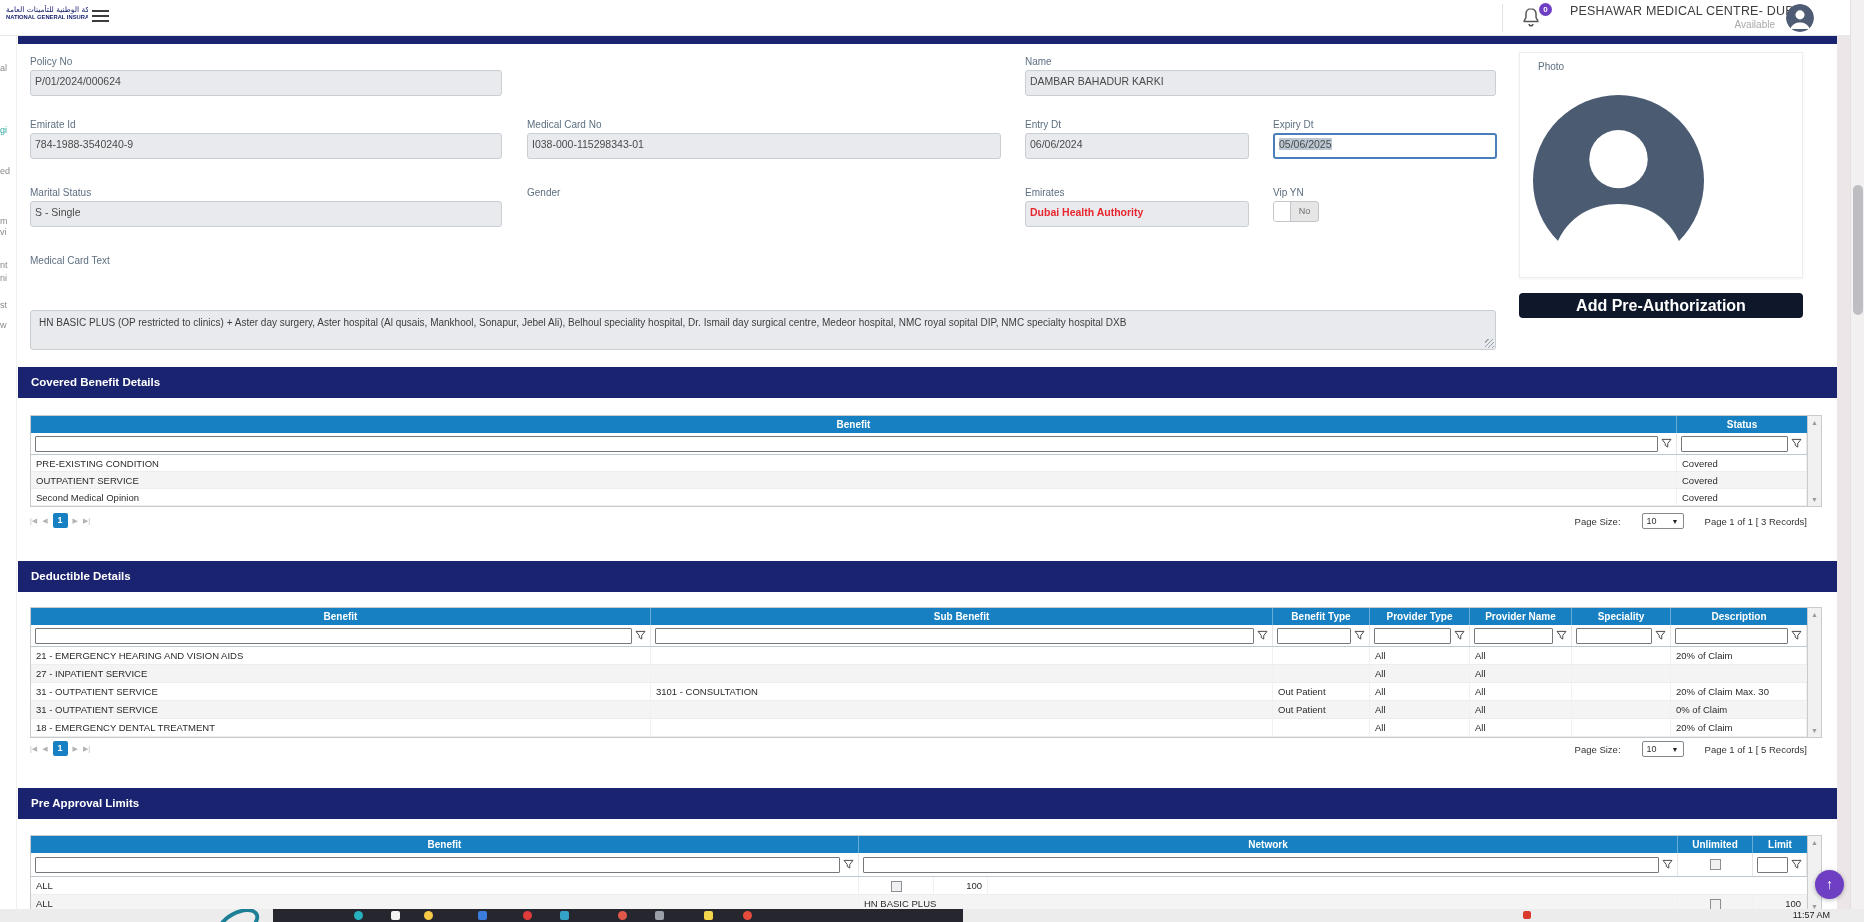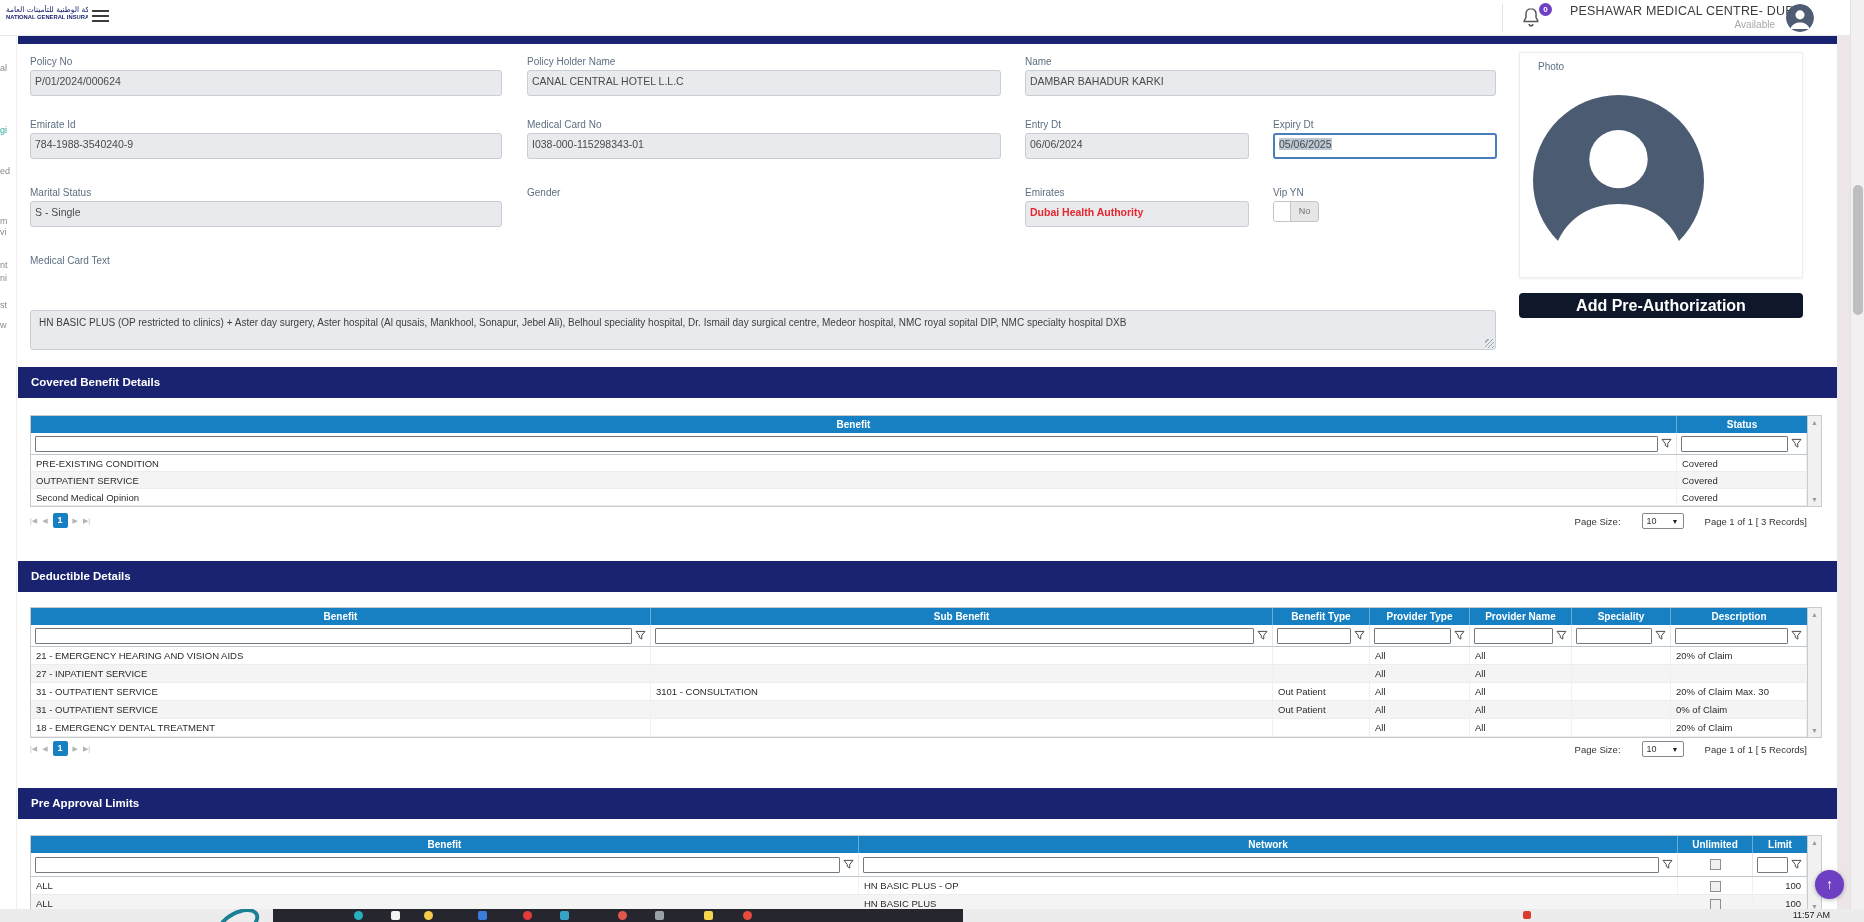--- a/index.html
+++ b/index.html
@@ -139,24 +139,20 @@
       <span class="frag" style="top: 284px; color: rgb(138, 138, 138);">w</span>
     </div>
 
   <div class="content">
     <div class="top-strip"></div>
 
     <div class="fld" style="left:12px;top:20px;width:472px">
       <div class="flabel">Policy No</div>
       <div class="fbox"><span>P/01/2024/000624</span></div>
     </div>
-    <div class="fld" style="left:509px;top:20px;width:474px">
-      <div class="flabel">Policy Holder Name</div>
-      <div class="fbox"><span>CANAL CENTRAL HOTEL L.L.C</span></div>
-    </div>
     <div class="fld" style="left:1007px;top:20px;width:471px">
       <div class="flabel">Name</div>
       <div class="fbox"><span>DAMBAR BAHADUR  KARKI</span></div>
     </div>
 
     <div class="fld" style="left:12px;top:83px;width:472px">
       <div class="flabel">Emirate Id</div>
       <div class="fbox"><span>784-1988-3540240-9</span></div>
     </div>
     <div class="fld" style="left:509px;top:83px;width:474px">
@@ -445,21 +441,20 @@
               <span class="funnel">
                 <svg width="11" height="11" viewBox="0 0 16 16">
                   <path d="M1.5 2h13L9.8 8v5.2l-3.6-2.4V8L1.5 2z" fill="#fff" stroke="#444" stroke-width="1.4"></path>
                 </svg>
               </span>
             </div>
         </div>
         <div class="g-body rows18">
             <div class="g-row">
               <div class="g-cell" style="width: 828px;">ALL</div>
-              <div class="g-cell" style="width: 819px;">HN BASIC PLUS - OP</div>
               <div class="g-cell" style="width: 75px; text-align: center;"><span class="mini-cb"></span></div>
               <div class="g-cell" style="width: 54px; text-align: right;">100</div>
             </div>
             <div class="g-row alt">
               <div class="g-cell" style="width: 828px;">ALL</div>
               <div class="g-cell" style="width: 819px;">HN BASIC PLUS</div>
               <div class="g-cell" style="width: 75px; text-align: center;"><span class="mini-cb"></span></div>
               <div class="g-cell" style="width: 54px; text-align: right;">100</div>
             </div>
           </div>

